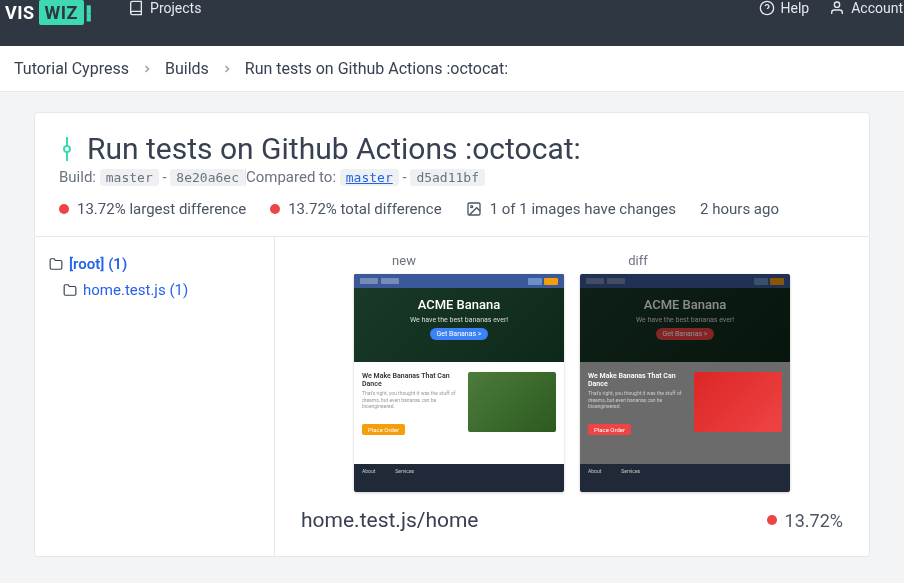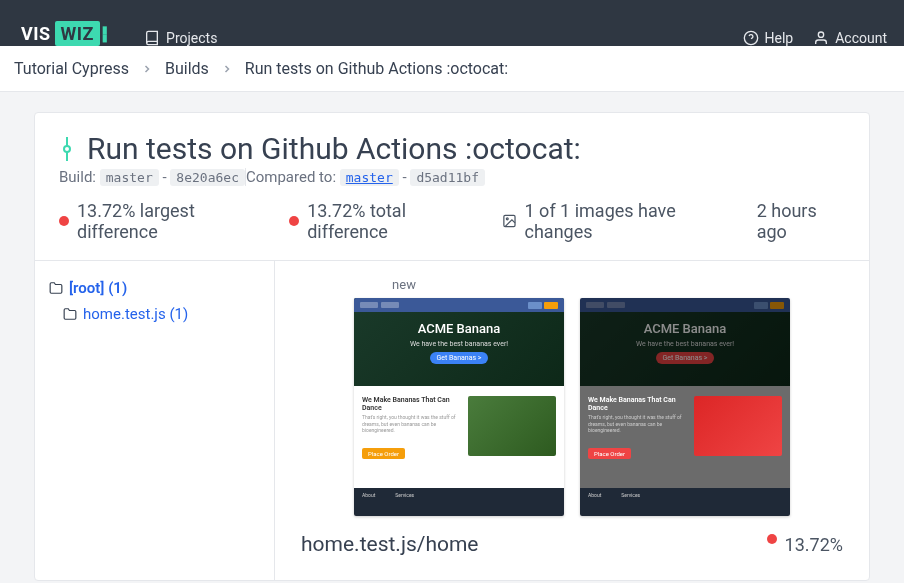--- a/index.html
+++ b/index.html
@@ -1,37 +1,37 @@
 <!DOCTYPE html>
 <html><head>
 <meta charset="utf-8">
 <style>
 *{box-sizing:border-box;margin:0;padding:0}
 body{font-family:-apple-system,BlinkMacSystemFont,"Segoe UI",Roboto,sans-serif;background:#f3f4f6;color:#374151;font-size:14px}
-.topbar{background:#2f3742;color:#fff;height:46px;display:flex;align-items:flex-end;padding:0 17px}
+.topbar{background:#2f3742;color:#fff;height:46px;display:flex;align-items:flex-start;padding:0 1px}
 .logo{display:flex;align-items:center;font-weight:700;font-size:18px;letter-spacing:.5px}
 .logo-v{color:#fff;padding:0 4px}
 .logo-w{background:#3dd9b0;color:#2f3742;padding:2px 6px;border-radius:2px;margin-left:0}
 .logo-tail{color:#3dd9b0;font-size:10px;margin-left:2px;line-height:8px}
 .nav-item{display:flex;align-items:center;gap:6px;margin-left:36px;color:#e5e7eb;cursor:pointer}
 .spacer{flex:1}
 .breadcrumb{background:#fff;border-bottom:1px solid #e5e7eb;padding:13px 14px;display:flex;align-items:center;gap:12px;color:#374151;font-size:16px}
 .breadcrumb a{color:#374151;cursor:pointer}
 .breadcrumb .link{}
 .chev{color:#9ca3af}
 .container{max-width:836px;margin:20px auto;background:#fff;border:1px solid #e5e7eb;border-radius:4px}
 .header{padding:18px 24px 18px 24px;border-bottom:1px solid #e5e7eb}
 .title-row{display:flex;align-items:center;gap:12px}
 .commit-icon{color:#3dd9b0;flex-shrink:0}
 h1{font-size:30px;font-weight:400;color:#374151}
 .meta-row{display:flex;margin-top:2px;font-size:15px;color:#6b7280}
 .meta-row .sep{border-left:1px solid #e5e7eb}
 .pill{background:#eef0f2;border-radius:3px;padding:1px 6px;font-family:monospace;font-size:13px}
 .pill.link{color:#2563eb;text-decoration:underline}
-.stats-row{display:flex;align-items:flex-end;gap:24px;margin-top:14px;font-size:18px;color:#4b5563}
+.stats-row{display:flex;align-items:flex-end;gap:24px;margin-top:14px;font-size:15px;color:#4b5563}
 .stat{display:flex;align-items:center;gap:8px}
 .dot-red{width:10px;height:10px;border-radius:50%;background:#ef4444;flex-shrink:0}
 .dot-red-sm{width:8px;height:8px;border-radius:50%;background:#ef4444;flex-shrink:0}
 .content{display:flex}
 .sidebar{width:240px;border-right:1px solid #e5e7eb;padding:14px 14px}
 .tree-item{display:flex;align-items:center;gap:6px;padding:4px 0;cursor:pointer;font-size:15px}
 .tree-item.root{color:#2563eb;font-weight:600}
 .tree-item.file{color:#2563eb;padding-left:14px}
 .tree-item .count{margin-left:auto}
 .folder-icon{width:14px;height:14px;flex-shrink:0}
@@ -59,21 +59,21 @@
 .thumb .body-img.red{background:linear-gradient(135deg,#dc2626,#ef4444)}
 .thumb .footer{height:28px;background:#1f2937;display:flex;padding:4px 8px;gap:20px}
 .thumb .footer .ft{font-size:5px;color:#ccc}
 .thumb.diff .hero{filter:brightness(.55)}
 .thumb.diff .body{background:#6b6b6b}
 .thumb.diff .body-title{color:#fff}
 .thumb.diff .body-sub{color:#ccc}
 .thumb.diff .body-btn{background:#ef4444}
 .result-row{display:flex;align-items:center;margin-top:16px;padding:0 2px}
 .result-title{font-size:21px;color:#374151}
-.result-pct{margin-left:auto;display:flex;align-items:flex-start;gap:8px;font-size:18px;color:#4b5563}
+.result-pct{margin-left:auto;display:flex;align-items:center;gap:8px;font-size:18px;color:#4b5563}
 svg{display:block}
 </style>
 </head>
 <body>
 
 <div class="topbar">
   <div class="logo">
     <span class="logo-v">VIS</span>
       <span class="logo-w">WIZ</span>
       <span class="logo-tail">▮<br>▮</span>
@@ -175,20 +175,21 @@
             <path d="M22 19a2 2 0 0 1-2 2H4a2 2 0 0 1-2-2V5a2 2 0 0 1 2-2h5l2 3h9a2 2 0 0 1 2 2z"></path>
           </svg>
         <span>home.test.js (1)</span>
         <span class="count"><span class="dot-red-sm"></span></span>
       </div>
     </div>
 
     <div class="main">
       <div class="img-labels">
         <div class="img-label">new</div>
+        <div class="img-label">diff</div>
       </div>
       <div class="img-row">
         <div class="thumb">
           <div class="hero">
             <div class="nav">
                 <div class="t"></div>
                 <div class="t"></div>
                 <div class="btns">
                   <div class="b1"></div>
                   <div class="b2"></div>

